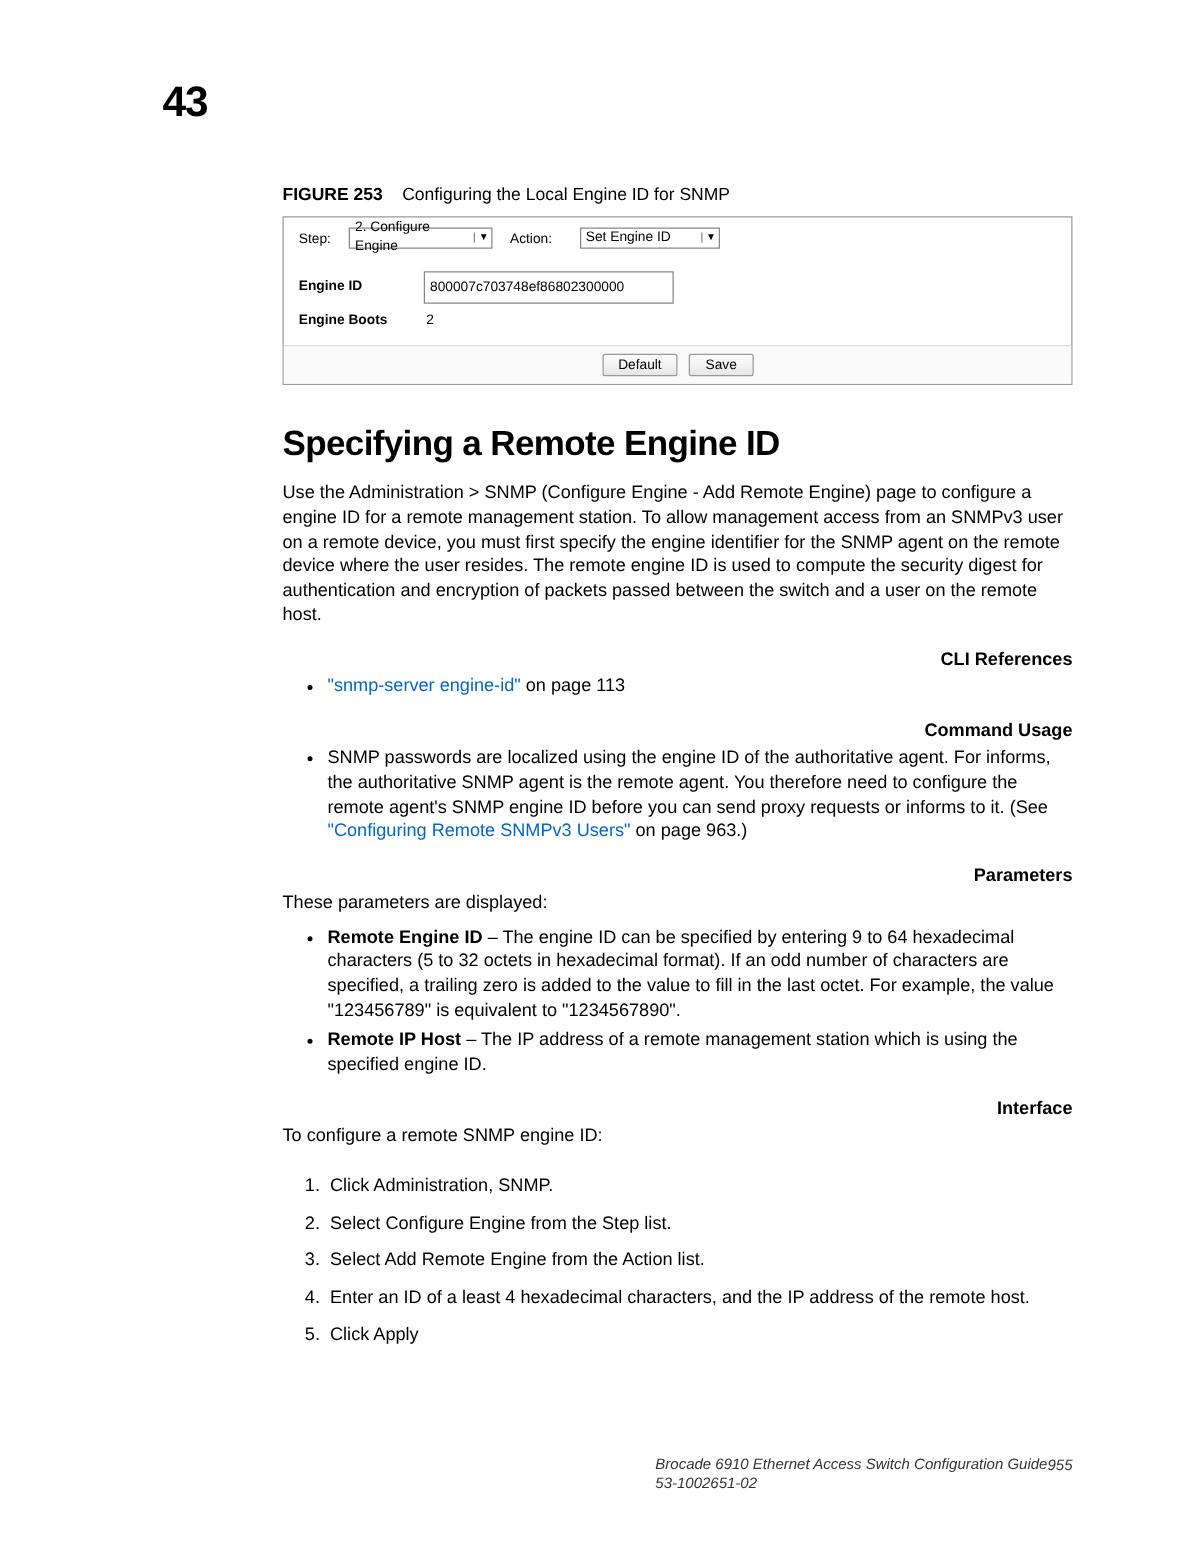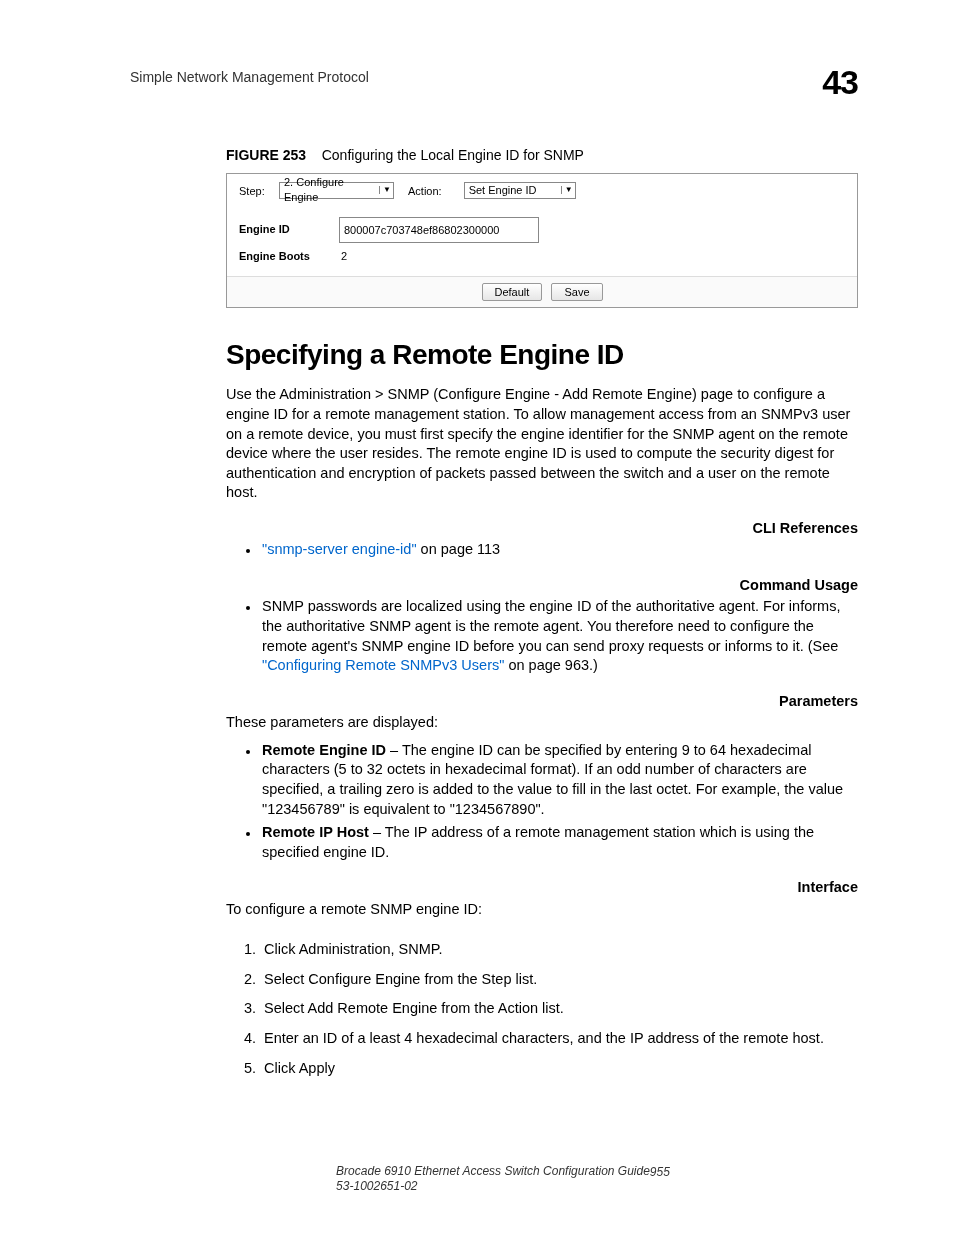--- a/index.html
+++ b/index.html
@@ -133,34 +133,33 @@
   ul.bullets > li::marker { font-size: 12px; }
   ol.steps { margin: 21px 0 16px 0; padding-left: 34px; }
   ol.steps > li { margin-bottom: 10px; padding-left: 4px;}
   .link { color: #0066cc; }
   .footer {
     position: absolute;
     bottom: 40px;
     left: 148px;
     right: 96px;
     display: flex;
-    justify-content: center;
+    justify-content: flex-end;
     font-style: italic;
     font-size: 12px;
     color: #333;
   }
   .footer .fleft { line-height: 1.3; }
 </style>
 </head>
 <body>
 
 <div class="page">
 
   <div class="running-head">
-    <div class="left">Simple Network Management Protocol</div>
     <div class="right">43</div>
   </div>
 
   <div class="content">
 
     <div class="fig-caption">
       <span class="figlabel">FIGURE 253</span>
       <span>&nbsp;&nbsp;</span>
       <span>Configuring the Local Engine ID for SNMP</span>
     </div>

